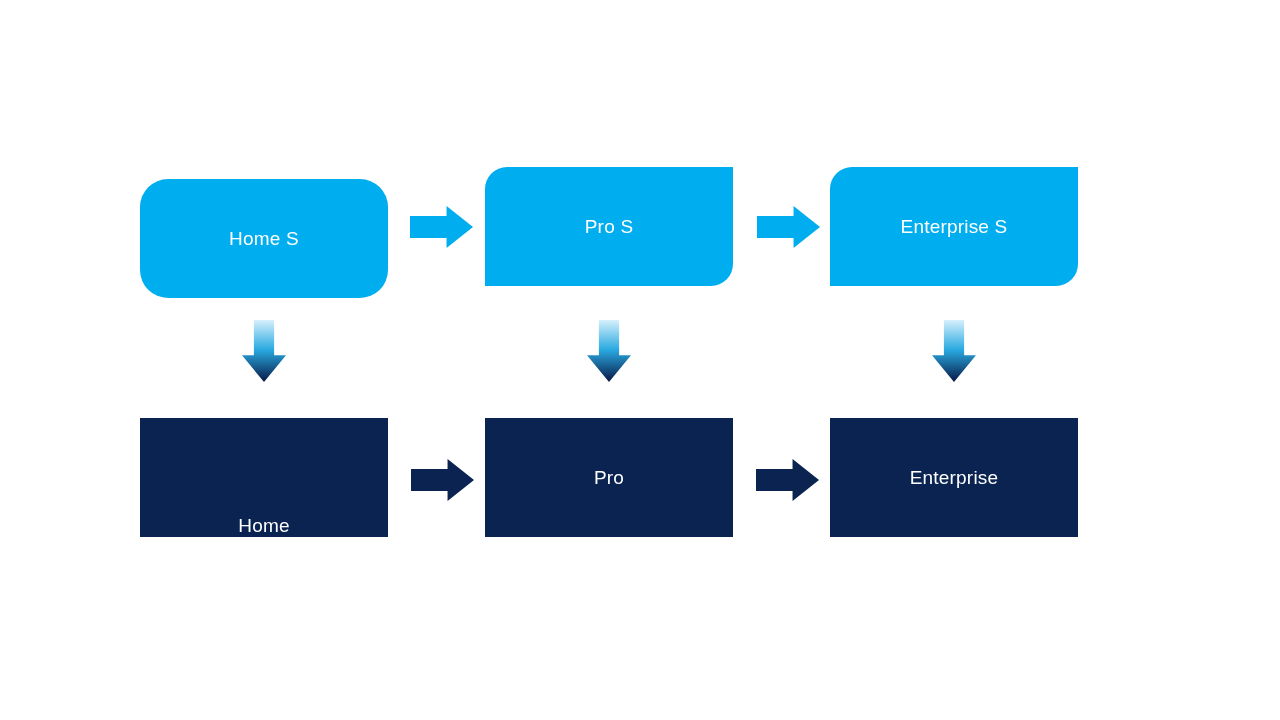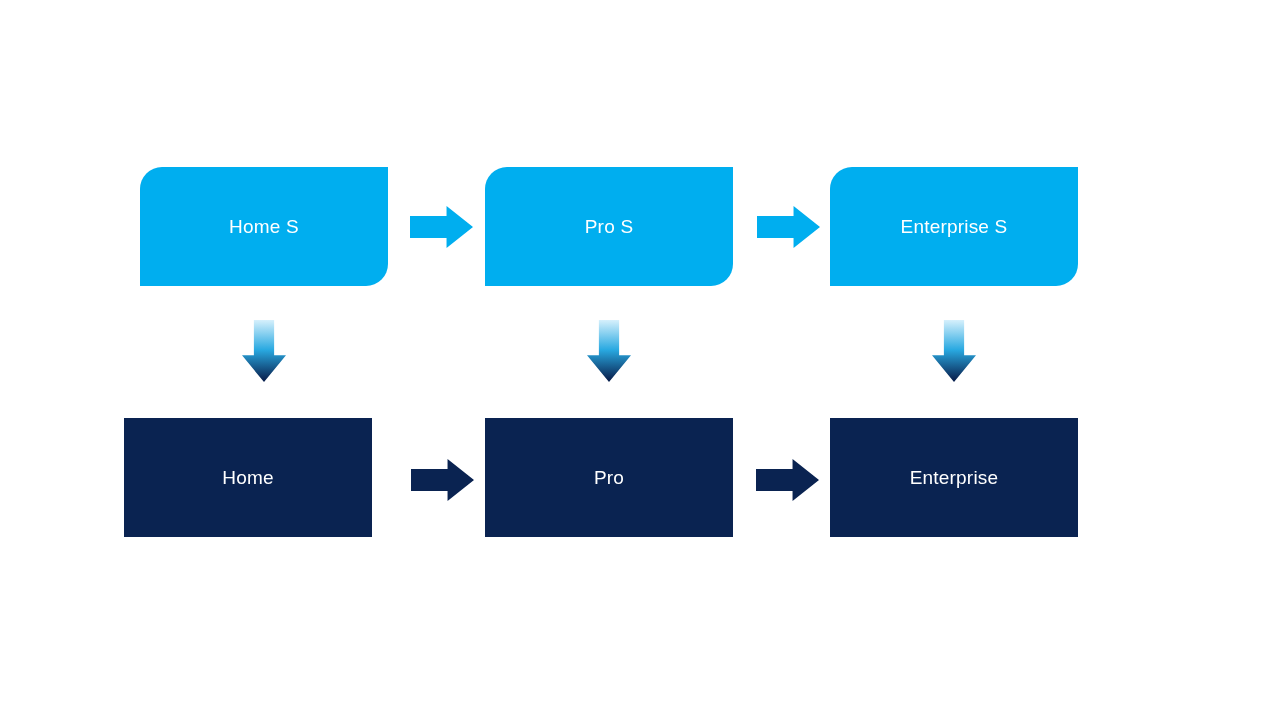--- a/index.html
+++ b/index.html
@@ -58,38 +58,38 @@
       var(--down-arrow-mid, #29A9E1) 48%,
       var(--down-arrow-bottom, #0A2351) 96%);
     clip-path: polygon(27% 0, 73% 0, 73% 57%, 100% 57%, 50% 100%, 0 57%, 27% 57%);
   }
 </style>
 </head>
 <body>
 
 <div class="canvas">
 
-  <div class="box top-box" style="left:140px; top:167px;">
+  <div class="box top-box" style="left:140px; top:179px;border-radius:28px;">
     <span>Home S</span>
   </div>
   <div class="box top-box" style="left:830px; top:167px;">
     <span>Enterprise S</span>
   </div>
   <div class="box top-box" style="left:485px; top:167px;">
     <span>Pro S</span>
   </div>
 
   <div class="arrow-right light" style="left:410px; top:206px;"></div>
   <div class="arrow-right light" style="left:757px; top:206px;"></div>
 
   <div class="arrow-down" style="left:242px; top:320px;"></div>
   <div class="arrow-down" style="left:587px; top:320px;"></div>
   <div class="arrow-down" style="left:932px; top:320px;"></div>
 
-  <div class="box bottom-box" style="left:124px; top:418px;">
+  <div class="box bottom-box" style="left:140px; top:418px;align-items:flex-end;">
     <span>Home</span>
   </div>
   <div class="box bottom-box" style="left:830px; top:418px;">
     <span>Enterprise</span>
   </div>
   <div class="box bottom-box" style="left:485px; top:418px;">
     <span>Pro</span>
   </div>
 
   <div class="arrow-right dark" style="left:411px; top:459px;"></div>

